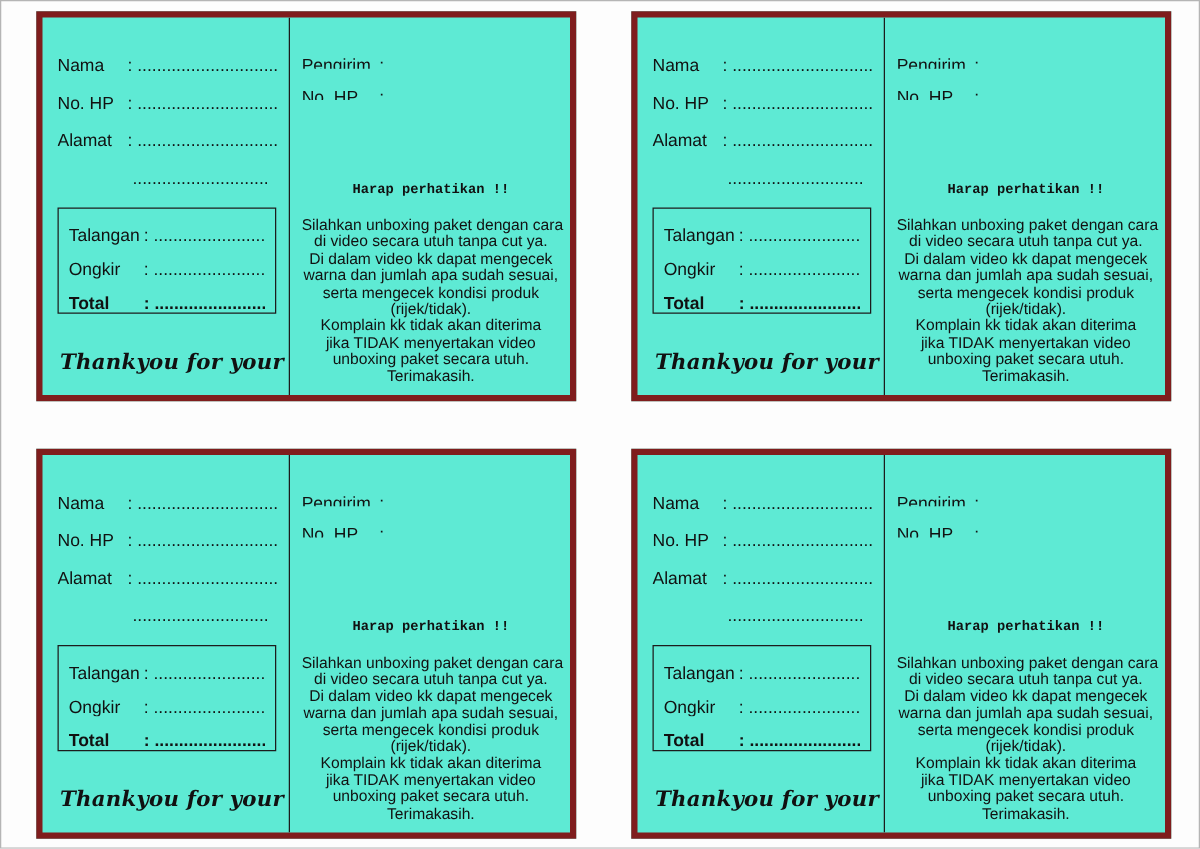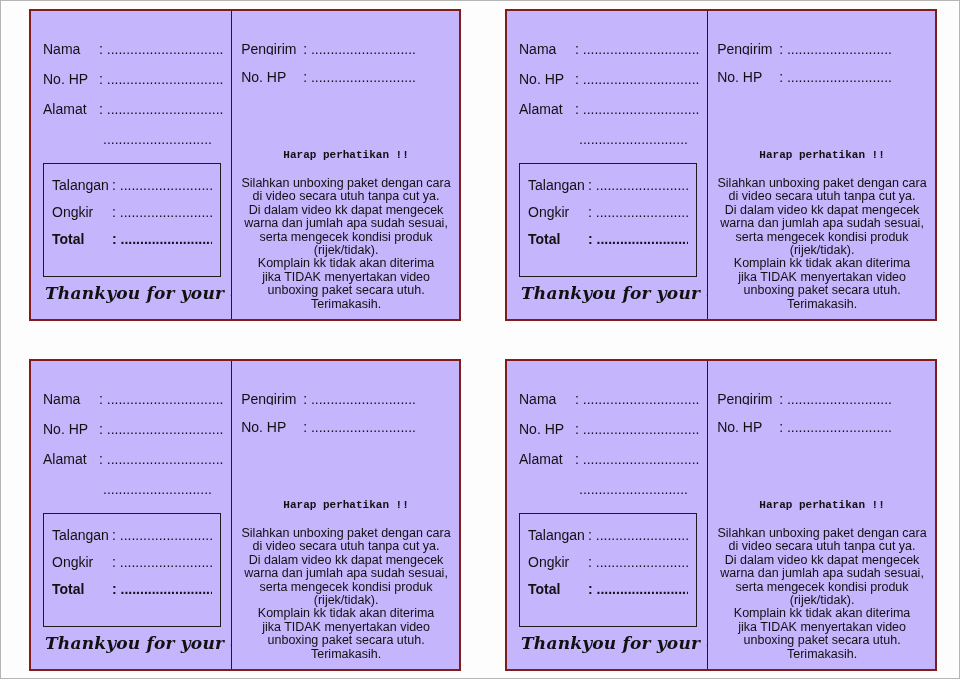--- a/index.html
+++ b/index.html
@@ -14,22 +14,22 @@
     background: #fdfdfd;
     border: 1px solid #b5b5b5;
     display: grid;
     grid-template-columns: 1fr 1fr;
     grid-template-rows: 1fr 1fr;
     column-gap: 44px;
     row-gap: 38px;
     padding: 8px 22px 7px 28px;
   }
   .card {
-    background: #c4b5fd;
-    border: 2px solid #7f1d1d;
+    background: #5eead4;
+    border: 5px solid #7f1d1d;
     display: flex;
     overflow: hidden;
   }
   .pane { display: flex; flex-direction: column; overflow: hidden; }
   .pane-left {
     flex: 0 0 47%;
     border-right: 1px solid #1c1c1c;
     padding: 30px 8px 10px 12px;
   }
   .pane-right { flex: 1; padding: 30px 8px 8px 9px; }
@@ -44,21 +44,21 @@
   }
   .flabel { flex: 0 0 56px; }
   .pane-right .flabel { flex: 0 0 62px; }
   .fval { flex: 1; overflow: hidden; }
   .frow-more { margin-bottom: 0; }
   .frow-more .fval { padding-left: 4px; }
   .paybox {
     border: 1px solid #1c1c1c;
     margin-top: 16px;
     margin-right: 2px;
-    padding: 13px 8px 29px 8px;
+    padding: 13px 8px 0 8px;
   }
   .paybox .frow { margin-bottom: 11px; }
   .paybox .frow:last-child { margin-bottom: 0; font-weight: bold; }
   .paybox .flabel { flex: 0 0 60px; }
   .thankyou {
     margin-top: auto;
     padding: 6px 0 6px 2px;
     font-family: "DejaVu Serif", serif;
     font-style: italic;
     font-weight: 700;

